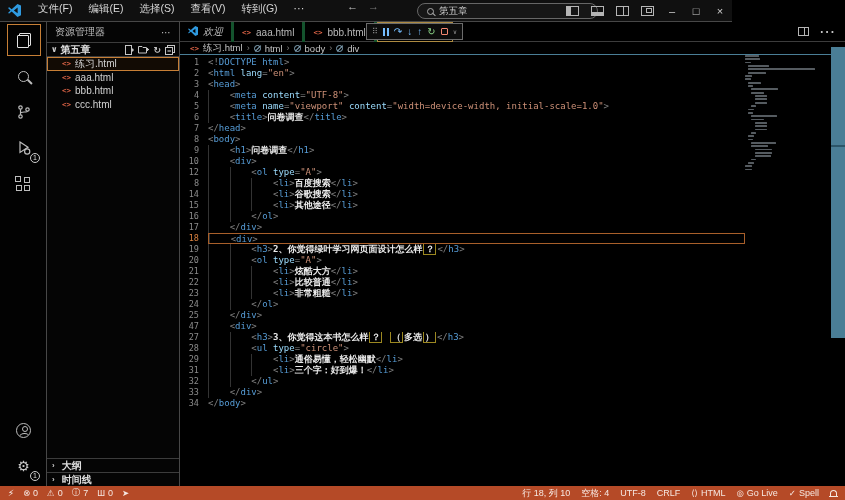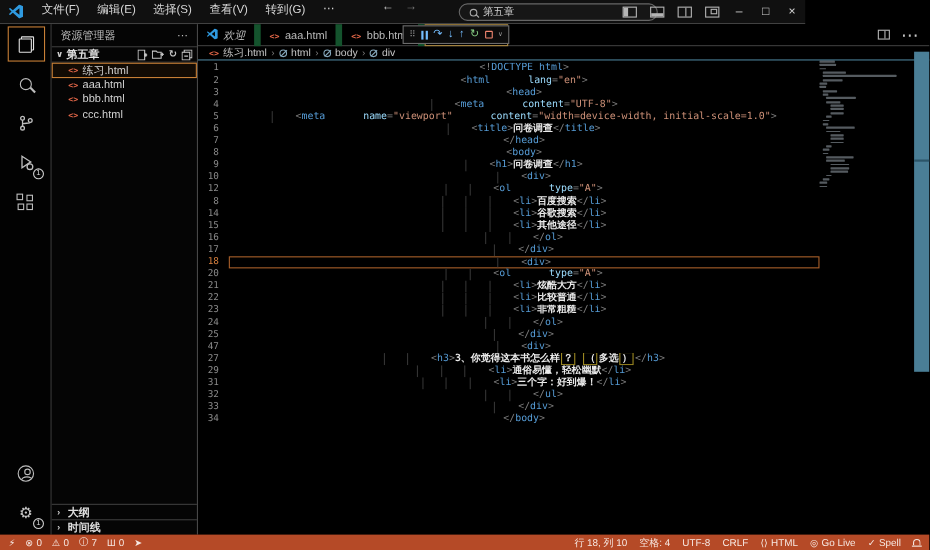--- a/index.html
+++ b/index.html
@@ -63,21 +63,21 @@
   .file-row.selected { border:1px solid #c77f36; background:#120b04; }
   .fico { color:#e8694a; font-size:7.5px; font-weight:bold; font-family:"DejaVu Sans Mono",monospace; }
   .sb-bottom { position:absolute; bottom:0; left:0; width:132px; }
   .sb-collapsed { height:14px; display:flex; align-items:center; padding:0 5px; border-top:1px solid #3c3c3c;
     font-weight:bold; color:#dedede; gap:4px; }
 
   
   .editor { position:absolute; left:180px; top:22px; width:665px; height:464px; background:#000; }
   .tabbar { position:relative; height:20px; display:flex; border-bottom:1px solid #3c3c3c; background:#000; }
   .tab { height:20px; display:flex; align-items:center; padding:0 8px; gap:5px; font-size:10px;
-    color:#b9b9b9; border-right:6px solid #14532d; position:relative; }
+    color:#b9b9b9; border-right:3px solid #14532d; position:relative; }
   .tab.active { border:1px solid #ad8a41; color:#e6d294; }
   .tab .close { margin-left:6px; color:#d8d8d8; font-size:10px; }
   .tab.welcome-tab .lbl { font-style:italic; }
   .tab-actions { margin-left:auto; display:flex; align-items:center; gap:10px; padding-right:10px; color:#c5c5c5; }
   .split-ico { width:11px; height:9px; border:1px solid #b5b5b5; position:relative; }
   .split-ico::before { content:""; position:absolute; left:5px; top:0; bottom:0; width:1px; background:#b5b5b5; }
 
   .debug-toolbar { position:absolute; left:186px; top:1px; height:17px; background:#0c0c0c;
     border:1px solid #6b6b6b; display:flex; align-items:center; gap:5px; padding:0 5px; z-index:5; }
   .dt-dots { color:#8a8a8a; font-size:8px; }
@@ -90,25 +90,25 @@
   .breadcrumb { height:13px; display:flex; align-items:center; padding-left:10px; gap:4px;
     font-size:9.5px; color:#c5c5c5; border-bottom:1px solid #4a7e96; }
   .bc-sep { color:#808080; font-size:9px; }
   .el-ico { width:7px; height:7px; border:1px solid #86a8bc; border-radius:50%; display:inline-block; position:relative; }
   .el-ico::after { content:""; position:absolute; left:-1px; top:2.5px; width:8px; height:1px;
     background:#86a8bc; transform:rotate(-45deg); }
 
   .code-area { position:absolute; left:0; top:33px; width:565px; padding-top:2px; }
   .code-line { height:11px; display:flex; font-family:"DejaVu Sans Mono",monospace; font-size:9px; line-height:11px; }
   .num { width:28px; flex:none; text-align:right; padding-right:9px; color:#8a8a8a; font-size:8.5px; }
-  .lc { flex:1; white-space:pre; overflow:hidden;text-align:center; }
+  .lc { flex:1; white-space:pre; overflow:hidden; }
   .code-line.current .num { color:#d9813f; }
   .code-line.current .lc { border:1px solid #a85f2a; }
   .guide { display:inline-block; width:4ch; border-left:1px solid #333; height:11px; vertical-align:top; }
-  .tk-p { color:#808080; } .tk-t { color:#569cd6; } .tk-a { color:#9cdcfe;margin-left:29px; }
+  .tk-p { color:#808080; } .tk-t { color:#569cd6; } .tk-a { color:#9cdcfe; }
   .tk-v { color:#ce9178; } .tk-x { color:#eaeaea; font-weight:bold; }
   .tk-b { color:#eaeaea; font-weight:bold; border:1px solid #9c8821; padding:0 1px; margin:0 1px; }
 
   .minimap { position:absolute; right:15px; top:33px; width:85px; height:430px; }
   .mm-bar { background:#9aa6ae; opacity:.55; height:1.8px; margin-bottom:1.55px; border-radius:0.5px; }
   .scrollbar { position:absolute; right:0; top:25px; width:14px; height:291px; background:#4a7e96; }
   .scrollbar::after { content:""; position:absolute; left:0; right:0; top:98px; height:2px; background:#2c5568; }
 
   
   .statusbar { position:absolute; left:0; bottom:0; width:845px; height:14px; background:#b54a27;
@@ -381,20 +381,24 @@
         </div>
         <div class="code-line">
           <span class="num">17</span>
           <span class="lc"><span class="guide"></span><span class="tk-p">&lt;/</span><span class="tk-t">div</span><span class="tk-p">&gt;</span></span>
         </div>
         <div class="code-line current">
           <span class="num">18</span>
           <span class="lc"><span class="guide"></span><span class="tk-p">&lt;</span><span class="tk-t">div</span><span class="tk-p">&gt;</span></span>
         </div>
         <div class="code-line">
+          <span class="num">19</span>
+          <span class="lc"><span class="guide"></span><span class="guide"></span><span class="tk-p">&lt;</span><span class="tk-t">h3</span><span class="tk-p">&gt;</span><span class="tk-x">2、你觉得绿叶学习网页面设计怎么样</span><span class="tk-b">？</span><span class="tk-p">&lt;/</span><span class="tk-t">h3</span><span class="tk-p">&gt;</span></span>
+        </div>
+        <div class="code-line">
           <span class="num">20</span>
           <span class="lc"><span class="guide"></span><span class="guide"></span><span class="tk-p">&lt;</span><span class="tk-t">ol</span><span class="tk-a"> type</span><span class="tk-p">=</span><span class="tk-v">"A"</span><span class="tk-p">&gt;</span></span>
         </div>
         <div class="code-line">
           <span class="num">21</span>
           <span class="lc"><span class="guide"></span><span class="guide"></span><span class="guide"></span><span class="tk-p">&lt;</span><span class="tk-t">li</span><span class="tk-p">&gt;</span><span class="tk-x">炫酷大方</span><span class="tk-p">&lt;/</span><span class="tk-t">li</span><span class="tk-p">&gt;</span></span>
         </div>
         <div class="code-line">
           <span class="num">22</span>
           <span class="lc"><span class="guide"></span><span class="guide"></span><span class="guide"></span><span class="tk-p">&lt;</span><span class="tk-t">li</span><span class="tk-p">&gt;</span><span class="tk-x">比较普通</span><span class="tk-p">&lt;/</span><span class="tk-t">li</span><span class="tk-p">&gt;</span></span>
@@ -411,20 +415,24 @@
           <span class="num">25</span>
           <span class="lc"><span class="guide"></span><span class="tk-p">&lt;/</span><span class="tk-t">div</span><span class="tk-p">&gt;</span></span>
         </div>
         <div class="code-line">
           <span class="num">47</span>
           <span class="lc"><span class="guide"></span><span class="tk-p">&lt;</span><span class="tk-t">div</span><span class="tk-p">&gt;</span></span>
         </div>
         <div class="code-line">
           <span class="num">27</span>
           <span class="lc"><span class="guide"></span><span class="guide"></span><span class="tk-p">&lt;</span><span class="tk-t">h3</span><span class="tk-p">&gt;</span><span class="tk-x">3、你觉得这本书怎么样</span><span class="tk-b">？</span><span class="tk-x"> </span><span class="tk-b">（</span><span class="tk-x">多选</span><span class="tk-b">）</span><span class="tk-p">&lt;/</span><span class="tk-t">h3</span><span class="tk-p">&gt;</span></span>
+        </div>
+        <div class="code-line">
+          <span class="num">28</span>
+          <span class="lc"><span class="guide"></span><span class="guide"></span><span class="tk-p">&lt;</span><span class="tk-t">ul</span><span class="tk-a"> type</span><span class="tk-p">=</span><span class="tk-v">"circle"</span><span class="tk-p">&gt;</span></span>
         </div>
         <div class="code-line">
           <span class="num">29</span>
           <span class="lc"><span class="guide"></span><span class="guide"></span><span class="guide"></span><span class="tk-p">&lt;</span><span class="tk-t">li</span><span class="tk-p">&gt;</span><span class="tk-x">通俗易懂，轻松幽默</span><span class="tk-p">&lt;/</span><span class="tk-t">li</span><span class="tk-p">&gt;</span></span>
         </div>
         <div class="code-line">
           <span class="num">31</span>
           <span class="lc"><span class="guide"></span><span class="guide"></span><span class="guide"></span><span class="tk-p">&lt;</span><span class="tk-t">li</span><span class="tk-p">&gt;</span><span class="tk-x">三个字：好到爆！</span><span class="tk-p">&lt;/</span><span class="tk-t">li</span><span class="tk-p">&gt;</span></span>
         </div>
         <div class="code-line">

